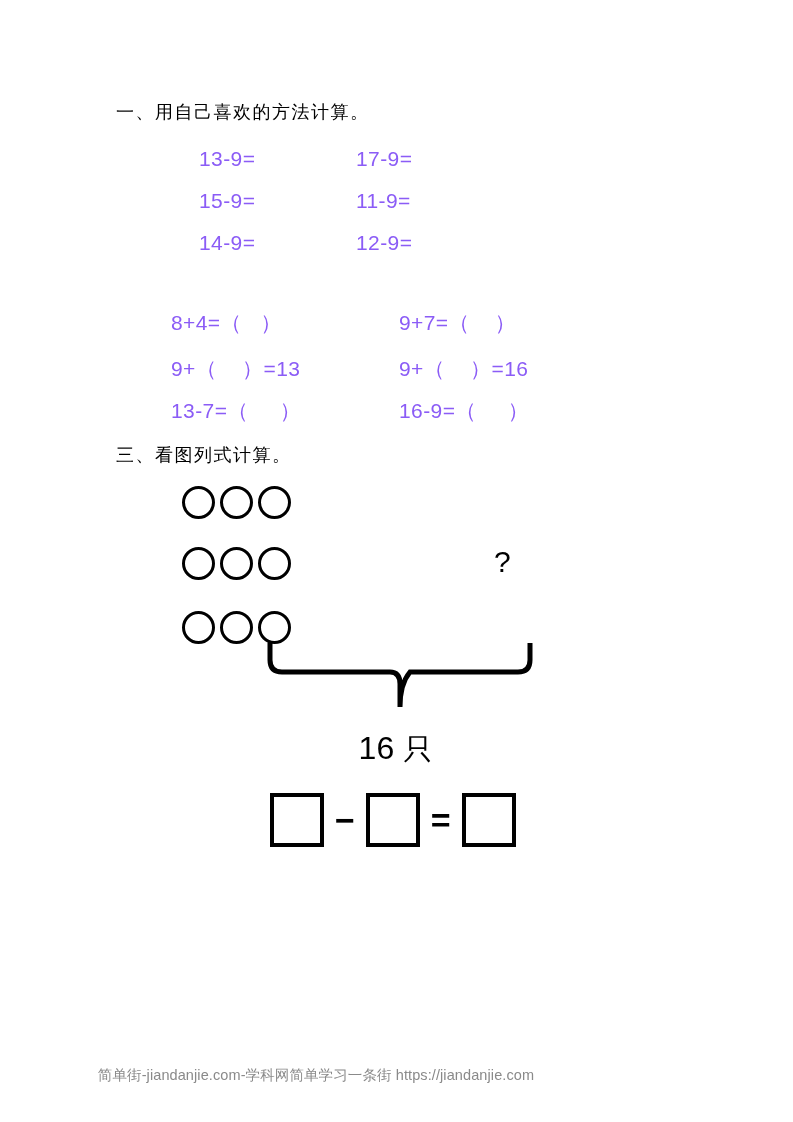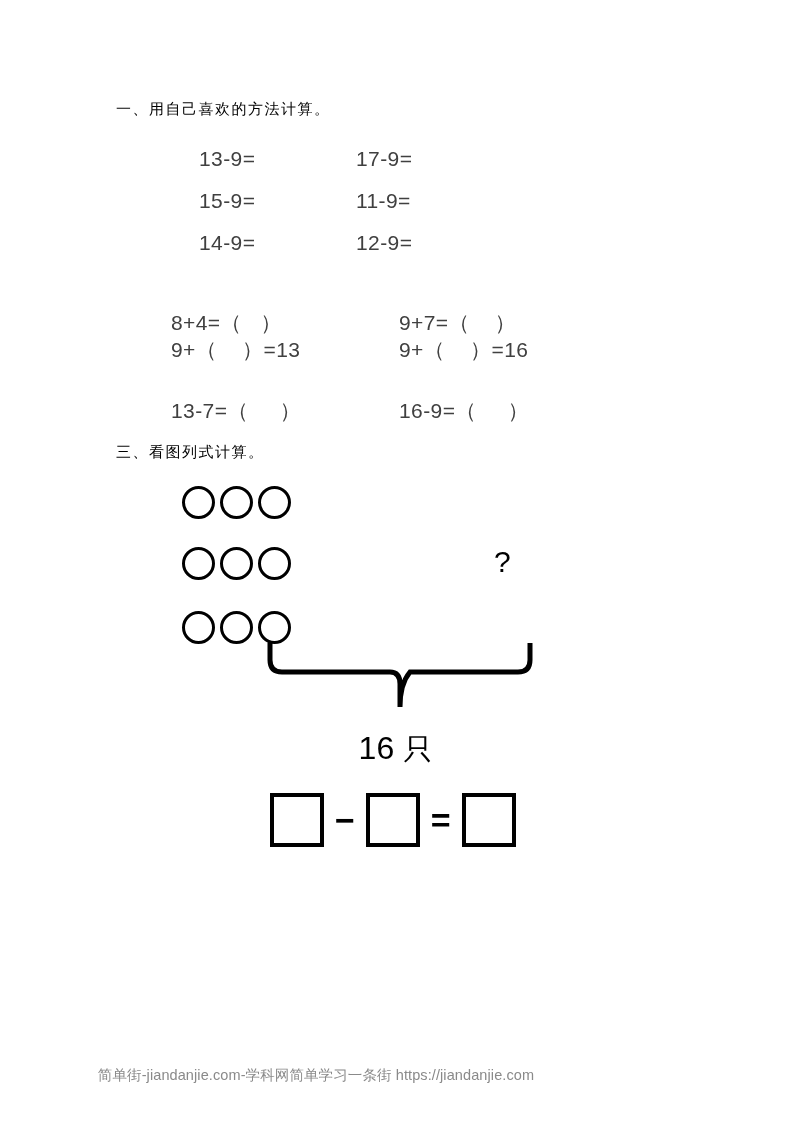--- a/index.html
+++ b/index.html
@@ -20,53 +20,53 @@
     margin: 0 auto;
     background: #ffffff;
     overflow: hidden;
   }
 
   
   .section-heading {
     position: absolute;
     left: 116px;
     font-family: "Liberation Serif", "DejaVu Serif", serif;
-    font-size: 15px;
+    font-size: 18px;
     font-weight: 500;
     letter-spacing: 1.5px;
     white-space: nowrap;
     color: #000;
   }
   #heading-1 { top: 100px; }
   #heading-2 { top: 271px; }
   #heading-3 { top: 443px; }
 
   
   .prob {
     position: absolute;
     font-family: "Liberation Sans", sans-serif;
     font-size: 21px;
     font-weight: 400;
     letter-spacing: 0.4px;
     white-space: pre;
-    color: #404040;
+    color: #8b5cf6;
   }
 
   
   .s1-col-l { left: 199px; }
   .s1-col-r { left: 356px; }
   .s1-row-1 { top: 147px; }
   .s1-row-2 { top: 189px; }
   .s1-row-3 { top: 231px; }
 
   
   .s2-col-l { left: 171px; }
   .s2-col-r { left: 399px; }
   .s2-row-1 { top: 309px; }
-  .s2-row-2 { top: 336px; }
+  .s2-row-2 { top: 355px; }
   .s2-row-3 { top: 397px; }
 
   
   .circle-row {
     position: absolute;
     display: flex;
     gap: 5px;
   }
   .circle {
     width: 27px;

